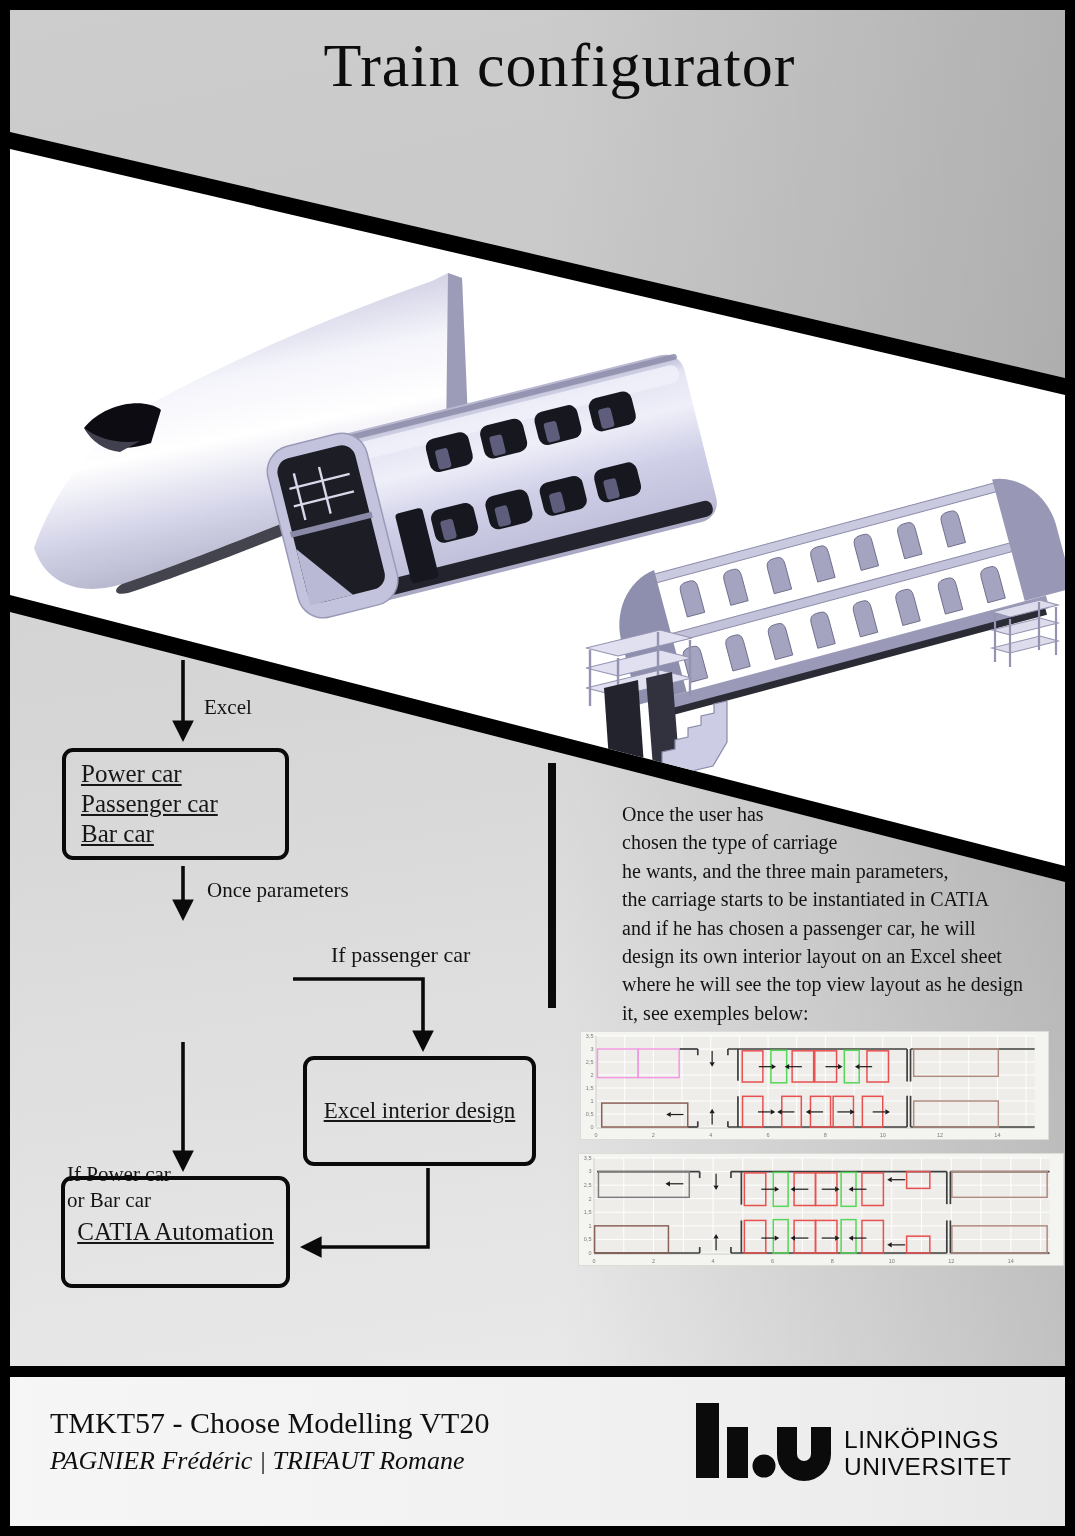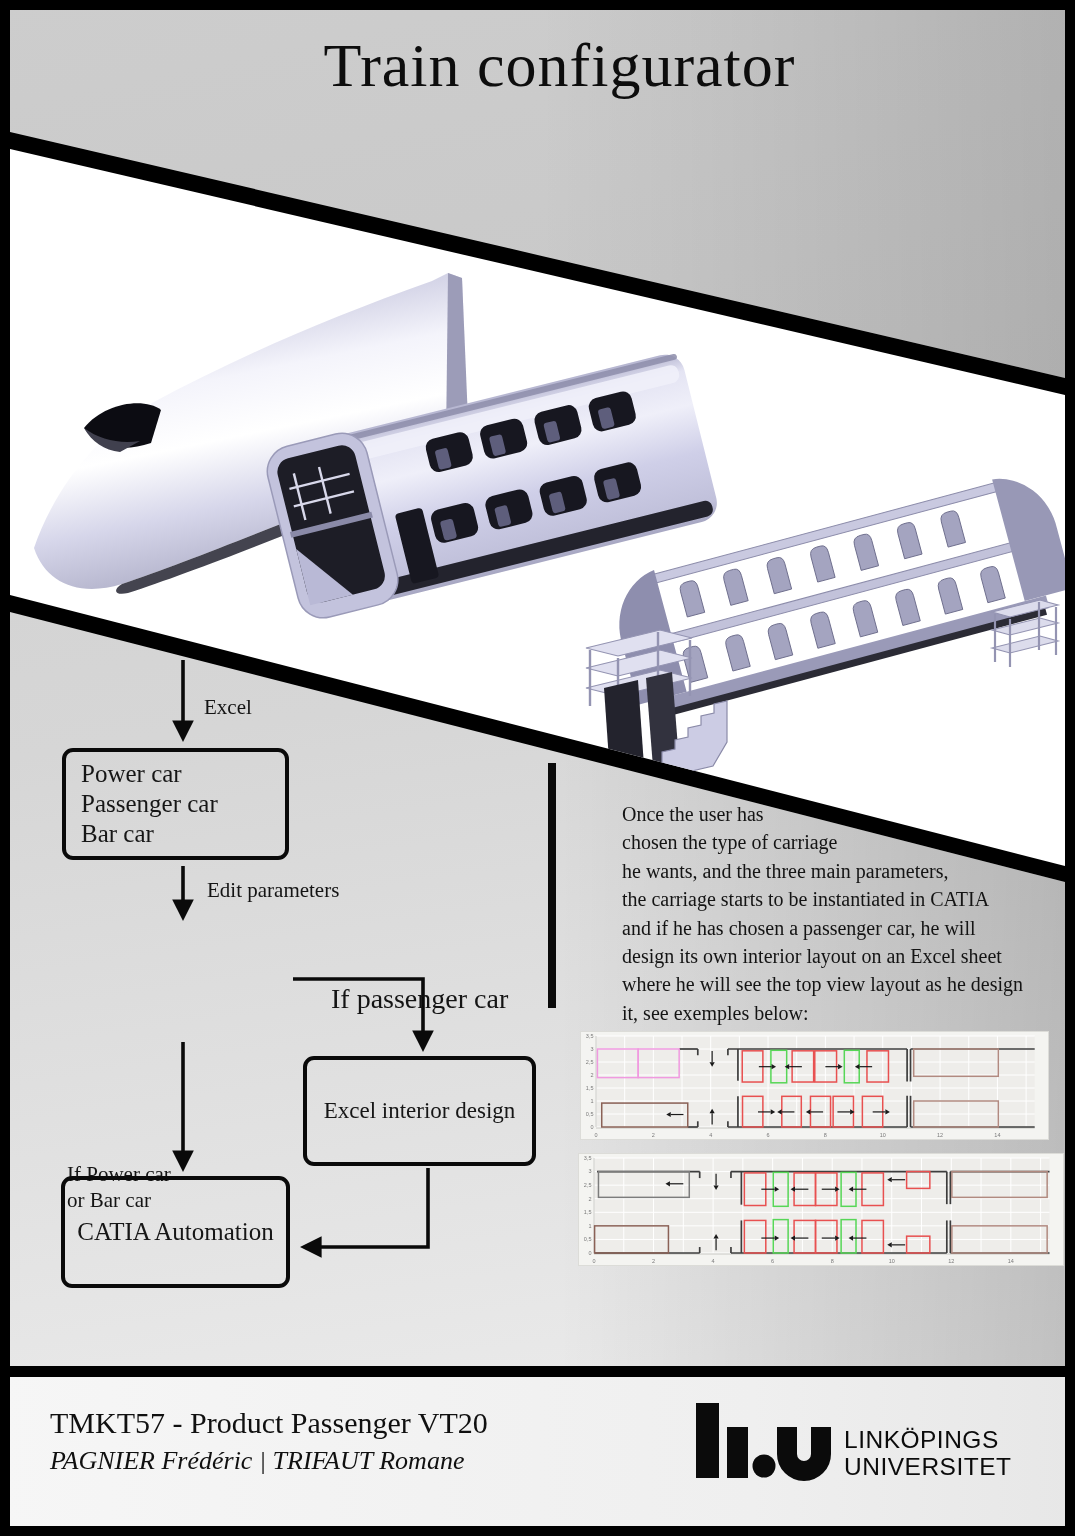--- a/index.html
+++ b/index.html
@@ -12,21 +12,21 @@
   .band-white{clip-path:polygon(10px 149px,1065px 395px,1065px 866px,10px 595px);background:#ffffff;}
   .band-lower{clip-path:polygon(10px 612px,1065px 882px,1065px 1366px,10px 1366px);
             background:linear-gradient(to right, rgba(0,0,0,0) 52%, rgba(0,0,0,0.18) 100%),
                        linear-gradient(172deg,#cccccc 0%,#d6d6d6 45%,#ededed 95%);}
   .band-footer{clip-path:polygon(10px 1377px,1065px 1377px,1065px 1526px,10px 1526px);
             background:linear-gradient(to right,#f6f6f6 0%,#efefef 70%,#e7e7e7 100%);}
   .abs{position:absolute;}
   .page-title{left:0;right:0;top:28px;text-align:center;font-size:62px;line-height:74px;
               color:#0d0d0d;letter-spacing:1px;margin-left:44px;}
   .fc-box{border:4px solid #0a0a0a;border-radius:11px;background:transparent;
-          display:flex;flex-direction:column;justify-content:center;color:#161616;}
+          display:flex;flex-direction:column;justify-content:center;color:#161616;text-decoration:underline;}
   .fc-box .ln{font-size:25px;line-height:30px;padding-left:15px;white-space:pre-line;}
   .fc-box.center{align-items:center;}
   .fc-box.center .ln{padding-left:0;}
   .fc-label{color:#141414;font-size:21px;white-space:pre-line;line-height:26px;}
   .desc{color:#141414;font-size:20px;line-height:28.4px;white-space:pre-line;width:470px;}
   .footer-course{left:50px;top:1406px;font-size:30px;color:#101010;}
   .footer-authors{left:50px;top:1446px;font-size:26px;color:#101010;font-style:italic;}
   svg{display:block;}
   svg text{font-family:"Liberation Sans",sans-serif;}
   .logo-text{font-size:24.5px;letter-spacing:0.5px;fill:#0b0b0b;}
@@ -178,24 +178,24 @@
     </svg>
 
     <div class="abs fc-label" style="left:204px;top:694px">Excel</div>
 
     <div class="abs fc-box" style="left:62px;top:748px;width:219px;height:104px">
       <div class="ln">Power car
 Passenger car
 Bar car</div>
     </div>
 
-    <div class="abs fc-label" style="left:207px;top:877px">Edit parameters</div>
-
-
-    <div class="abs fc-label" style="left:331px;top:986px;font-size:28px">If passenger car</div>
+    <div class="abs fc-label" style="left:207px;top:877px">Once parameters</div>
+
+
+    <div class="abs fc-label" style="left:331px;top:942px;font-size:22px">If passenger car</div>
 
     <div class="abs fc-label" style="left:67px;top:1161px">If Power car
 or Bar car</div>
 
     <div class="abs fc-box center" style="left:61px;top:1176px;width:221px;height:104px">
       <div class="ln">CATIA Automation</div>
     </div>
 
     <div class="abs fc-box center" style="left:303px;top:1056px;width:225px;height:102px">
       <div class="ln" style="font-size:23px">Excel interior design</div>
@@ -414,21 +414,21 @@
         <line x1="243.76699029126215" y1="85.07142857142857" x2="257.13106796116506" y2="85.07142857142857" stroke="#1a1a1a" stroke-width="1.2"></line>
         <path d="M257.13106796116506,82.47142857142858 v5.2 L261.63106796116506,85.07142857142857 Z" fill="#1a1a1a"></path>
         <line x1="288.4271844660194" y1="85.07142857142857" x2="275.0631067961165" y2="85.07142857142857" stroke="#1a1a1a" stroke-width="1.2"></line>
         <path d="M275.0631067961165,82.47142857142858 v5.2 L270.5631067961165,85.07142857142857 Z" fill="#1a1a1a"></path>
         <line x1="327.13268608414245" y1="91.85714285714286" x2="313.76860841423945" y2="91.85714285714286" stroke="#1a1a1a" stroke-width="1.2"></line>
         <path d="M313.76860841423945,89.25714285714287 v5.2 L309.26860841423945,91.85714285714286 Z" fill="#1a1a1a"></path>
       </svg>
   </div>
 
   <div class="band band-footer">
-    <div class="abs footer-course">TMKT57 - Product Passenger VT20</div>
+    <div class="abs footer-course">TMKT57 - Choose Modelling VT20</div>
     <div class="abs footer-authors">PAGNIER Frédéric | TRIFAUT Romane</div>
 
     <svg class="abs" style="left:694px;top:1396px" width="330" height="95" viewBox="0 0 330 95">
       <g fill="#0b0b0b">
         <rect x="2" y="7" width="23" height="75"></rect>
         <rect x="33" y="31" width="21" height="51"></rect>
         <circle cx="70" cy="70" r="11.5"></circle>
       </g>
       <path d="M93,31 V58 a17,17 0 0 0 34,0 V31" fill="none" stroke="#0b0b0b" stroke-width="20"></path>
       <text class="logo-text" x="150" y="52">LINKÖPINGS</text>

